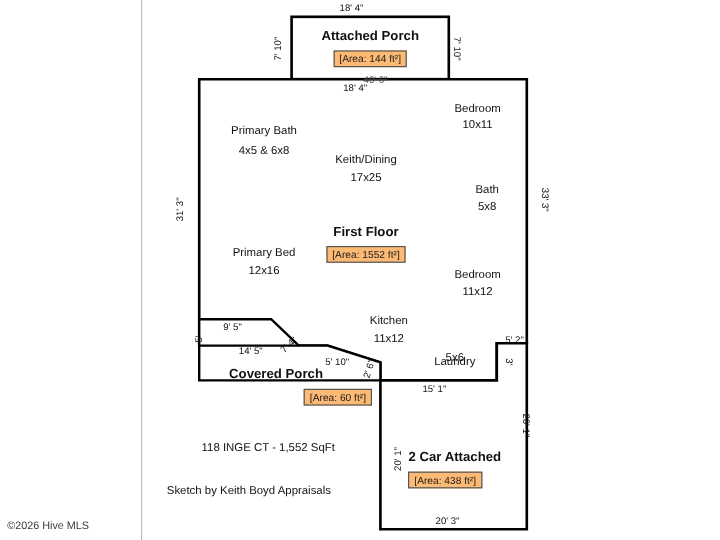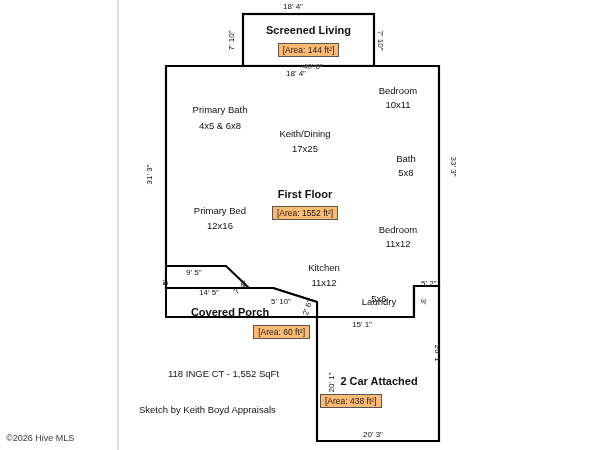--- a/index.html
+++ b/index.html
@@ -86,21 +86,21 @@
 
     <path d="M 166,266 L 226,266 L 249,288 L 273,288 L 317,302 L 317,317 L 166,317 Z" fill="#ffffff" stroke="#000000" stroke-width="2"></path>
 
     <path d="M 166,288 L 249,288" stroke="#000000" stroke-width="2" fill="none"></path>
 
     <path d="M 317,317 L 414,317 L 414,286 L 439,286 L 439,441 L 317,441 Z" fill="#ffffff" stroke="#000000" stroke-width="2.2"></path>
 
     <line x1="118" y1="0" x2="118" y2="450" stroke="#bdbdbd" stroke-width="1"></line>
   </svg>
 
-  <div class="lbl room-name big-title" style="left:243px; top:24px; width:131px;">Screened Living</div>
+  <div class="lbl room-name big-title" style="left:243px; top:24px; width:131px;">Attached Porch</div>
   <div style="position:absolute; left:243px; top:39px; width:131px; text-align:center;">
     <span class="area-box">[Area: 144 ft²]</span>
   </div>
   <div class="lbl" style="left:243px; top:52px; width:131px; font-size:8px; color:#444;">
     <span class="strike">40' 6"</span>
   </div>
 
   <div class="dim" style="left:283px; top:2px;">18' 4"</div>
   <div class="dim rot90" style="left:222px; top:36px;">7' 10"</div>
   <div class="dim rot270" style="left:371px; top:36px;">7' 10"</div>
@@ -147,21 +147,21 @@
   <div class="dim rot90" style="left:163px; top:278px;">5'</div>
   <div class="dim" style="left:199px; top:288px;">14' 5"</div>
   <div class="dim" style="left:233px; top:283px; transform:rotate(-43deg);">7' 4"</div>
   <div class="dim" style="left:271px; top:297px;">5' 10"</div>
   <div class="dim" style="left:300px; top:303px; transform:rotate(-72deg);">2' 6"</div>
 
   <div class="dim" style="left:421px; top:279px;">5' 2"</div>
   <div class="dim rot270" style="left:421px; top:297px;">3'</div>
 
   <div class="lbl big-title" style="left:320px; top:375px; width:118px;">2 Car Attached</div>
-  <div style="position:absolute; left:320px; top:390px; width:102px; ">
+  <div style="position:absolute; left:320px; top:390px; width:102px; text-align:center;">
     <span class="area-box">[Area: 438 ft²]</span>
   </div>
 
   <div class="dim" style="left:352px; top:320px;">15' 1"</div>
   <div class="dim rot270" style="left:428px; top:350px;">26' 1"</div>
   <div class="dim rot90" style="left:322px; top:378px;">20' 1"</div>
   <div class="dim" style="left:363px; top:430px;">20' 3"</div>
 
   <div class="footer-text" style="left:168px; top:368px;">118 INGE CT - 1,552 SqFt</div>
   <div class="footer-text" style="left:139px; top:404px;">Sketch by Keith Boyd Appraisals</div>

